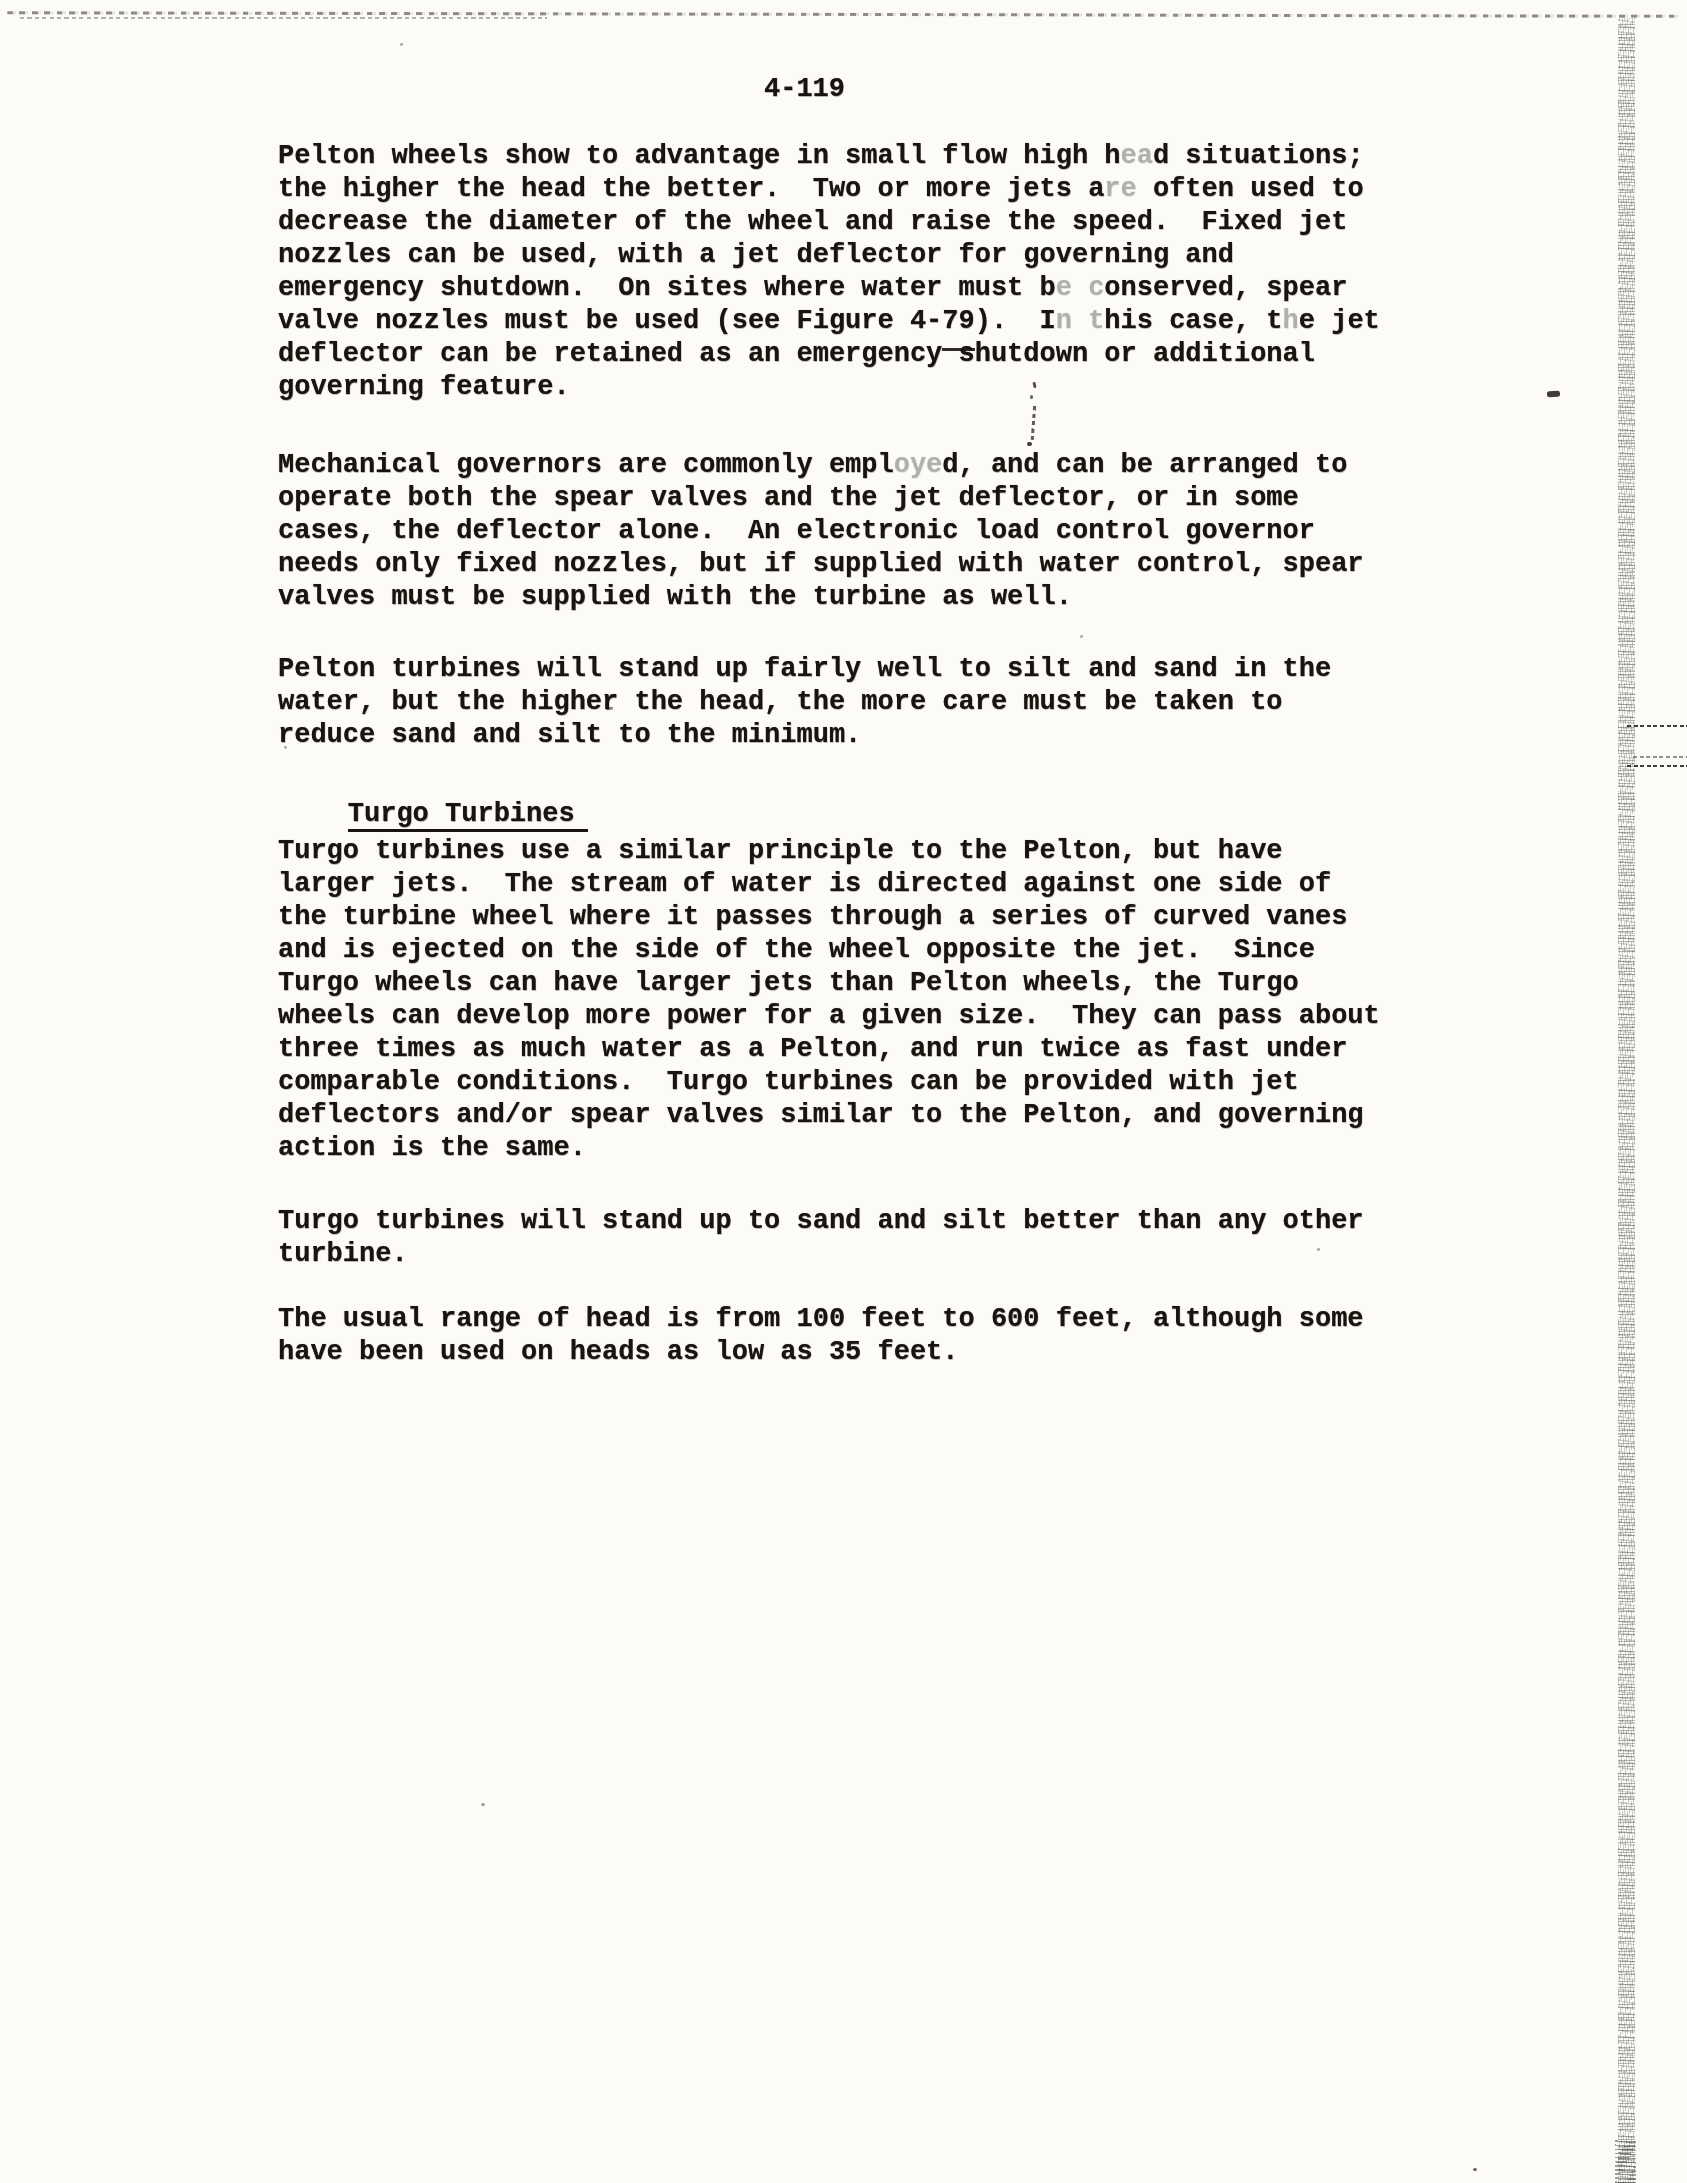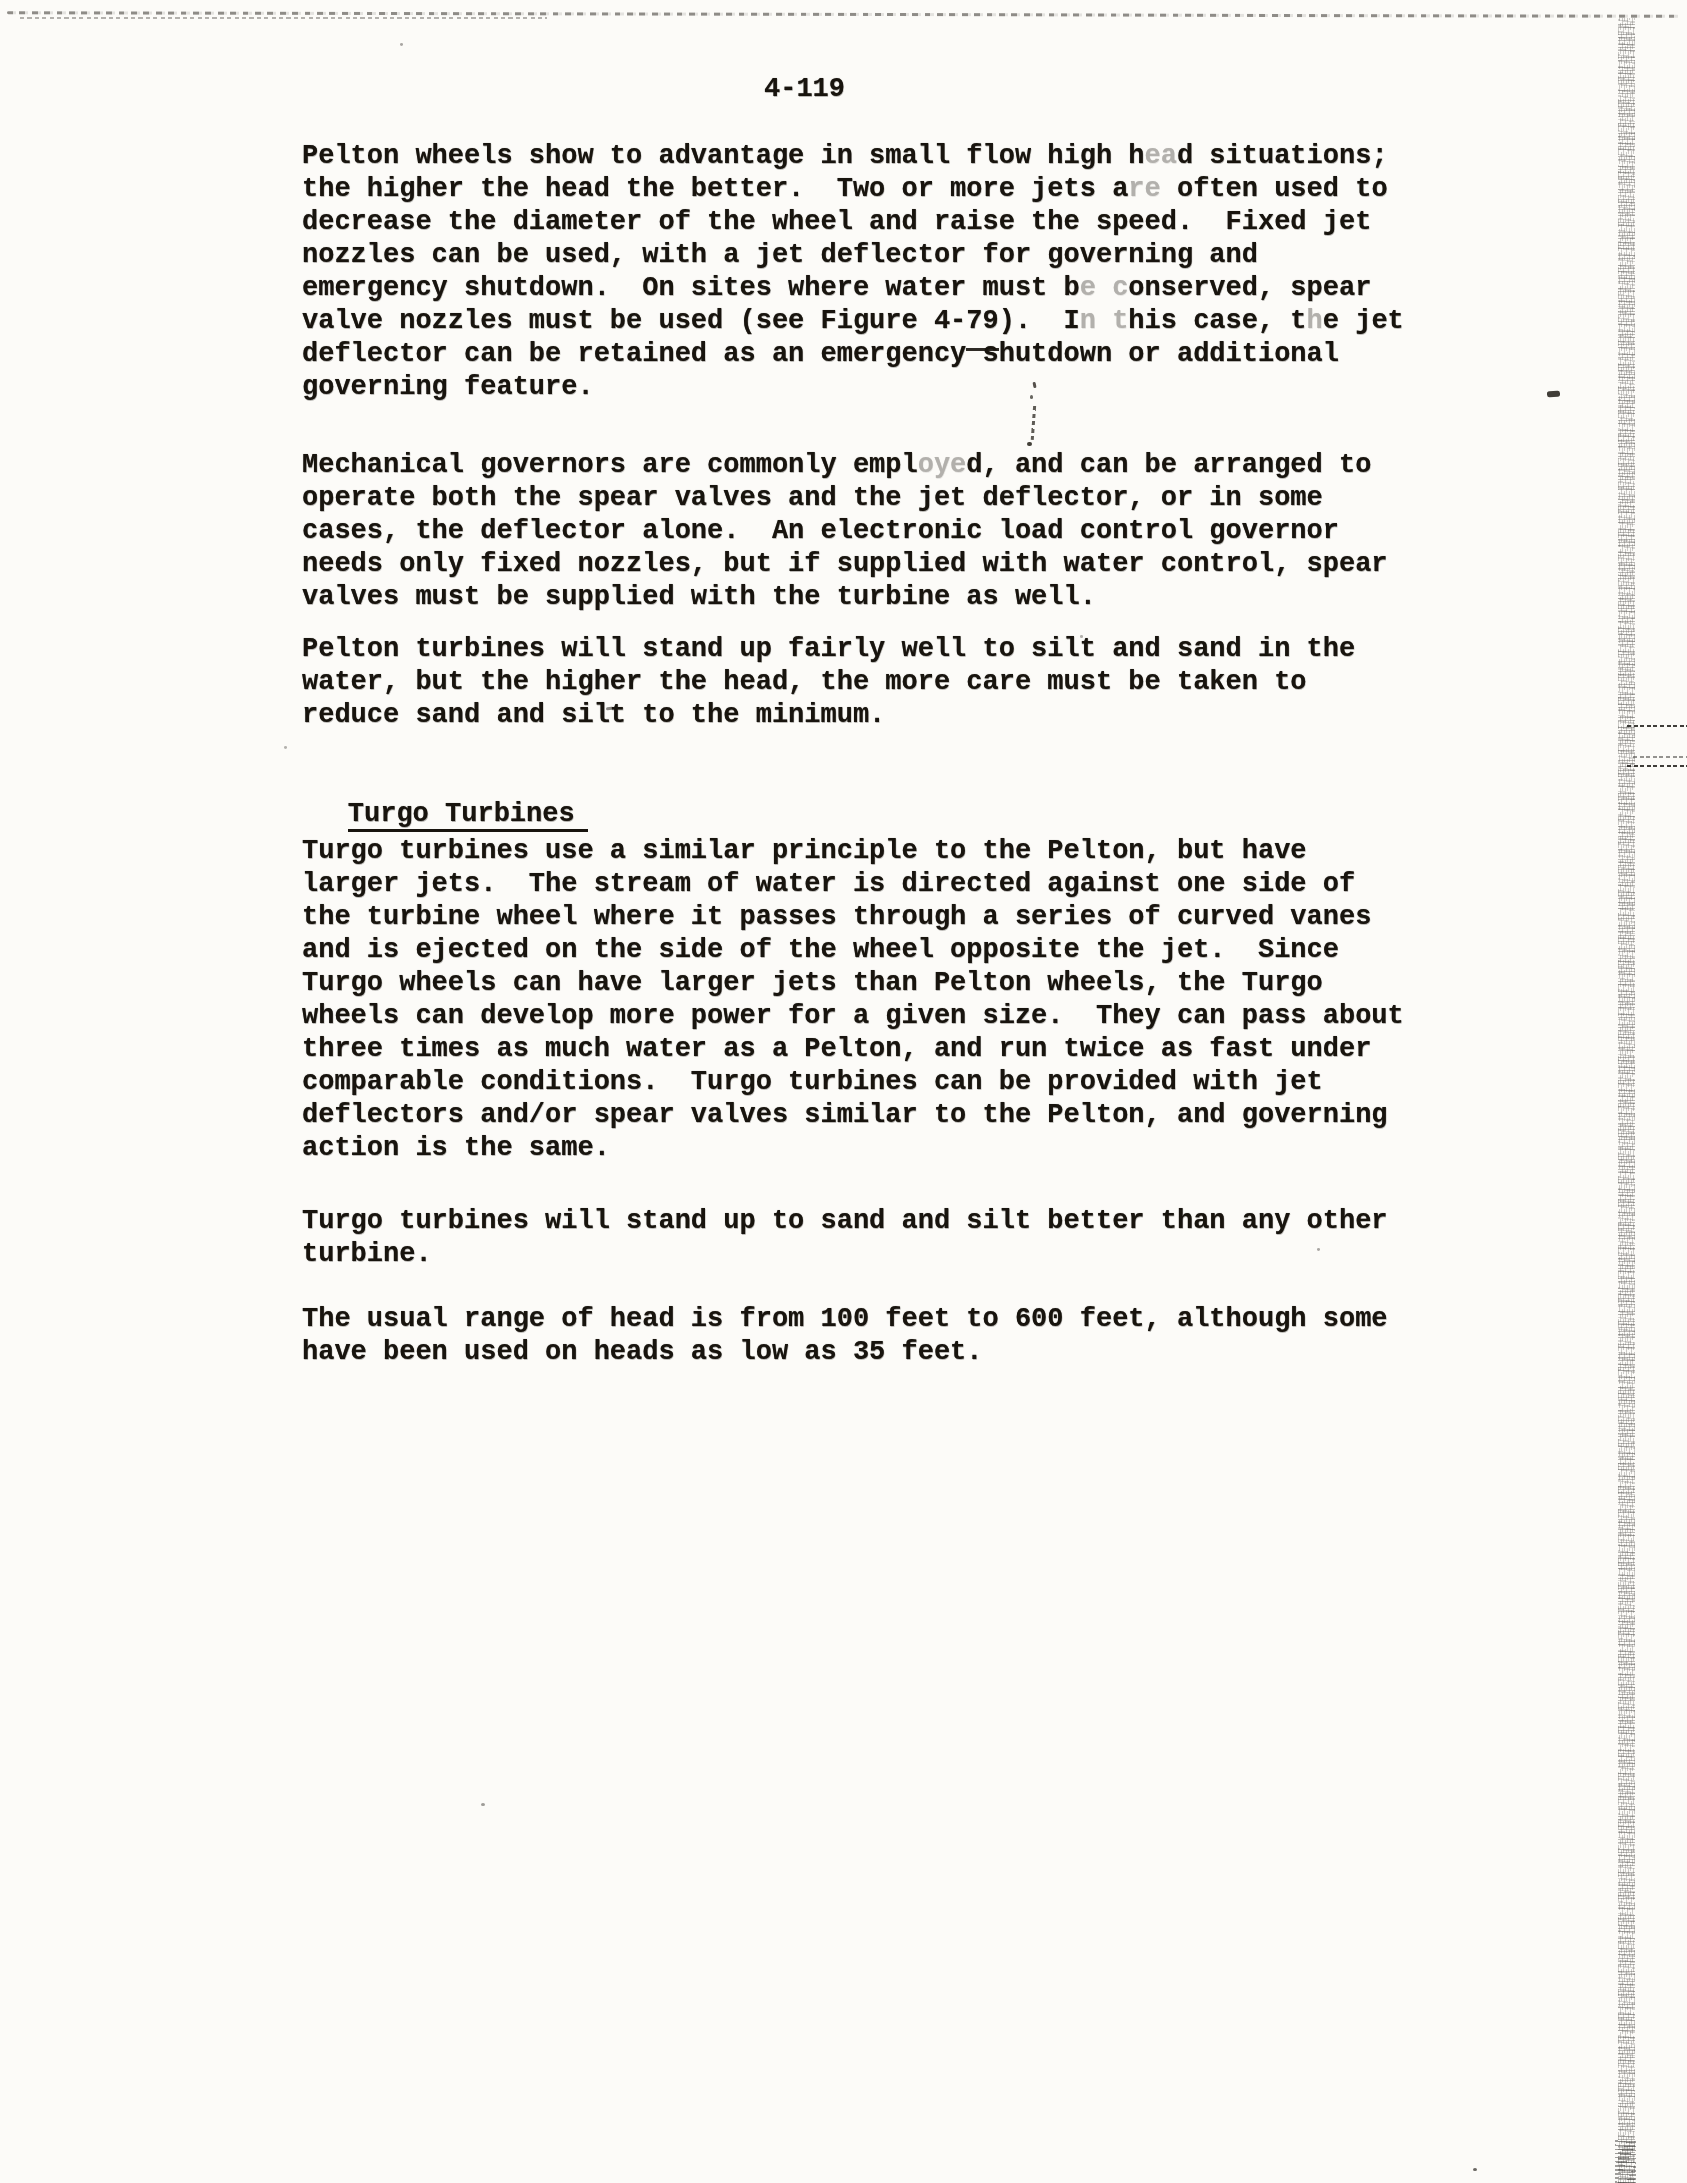--- a/index.html
+++ b/index.html
@@ -16,21 +16,20 @@
     position:absolute; left:764px; top:73px;
     font:700 27px/33px "Liberation Mono","DejaVu Sans Mono",monospace;
     color:var(--ink); white-space:pre;
     text-shadow:0 0 0.8px rgba(24,20,14,.55), 0.5px 0.5px 0 rgba(24,20,14,.25);
   }
   .para {
     position:absolute; left:278px; width:1170px; white-space:pre;
     font:700 27px/33px "Liberation Mono","DejaVu Sans Mono",monospace;
     color:var(--ink);
     text-shadow:0 0 0.8px rgba(24,20,14,.55), 0.5px 0.5px 0 rgba(24,20,14,.25);
-    margin-left:24px;
   }
   .line { height:33px; }
   .faded { opacity:.32; filter:blur(0.7px); }
   .underlined { border-bottom:3.3px solid rgba(24,20,14,.9); padding-bottom:12px; }
   .heading {
     position:absolute; left:283px; top:765px;
     font:700 27px/33px "Liberation Mono","DejaVu Sans Mono",monospace;
     color:var(--ink); white-space:pre;
     text-shadow:0 0 0.8px rgba(24,20,14,.55), 0.6px 0.6px 0 rgba(24,20,14,.3);
   }
@@ -111,21 +110,21 @@
   <div class="speck speck3"></div>
   <div class="speck speck4"></div>
   <div class="speck speck5"></div>
   <div class="speck speck6"></div>
 
   <div class="pagenum">4-119</div>
 
   <div id="doc-body">
       <div class="para" style="top: 140px;"><div class="line"><span>Pelton wheels show to advantage in small flow high h</span><span class="faded">ea</span><span>d situations;</span></div><div class="line"><span>the higher the head the better.  Two or more jets a</span><span class="faded">re</span><span> often used to</span></div><div class="line"><span>decrease the diameter of the wheel and raise the speed.  Fixed jet</span></div><div class="line"><span>nozzles can be used, with a jet deflector for governing and</span></div><div class="line"><span>emergency shutdown.  On sites where water must b</span><span class="faded">e c</span><span>onserved, spear</span></div><div class="line"><span>valve nozzles must be used (see Figure 4-</span><span class="underlined">79</span><span>).  I</span><span class="faded">n t</span><span>his case, t</span><span class="faded">h</span><span>e jet</span></div><div class="line"><span>deflector can be retained as an emergency shutdown or additional</span></div><div class="line"><span>governing feature.</span></div></div>
       <div class="para" style="top: 449px;"><div class="line"><span>Mechanical governors are commonly empl</span><span class="faded">oye</span><span>d, and can be arranged to</span></div><div class="line"><span>operate both the spear valves and the jet deflector, or in some</span></div><div class="line"><span>cases, the deflector alone.  An electronic load control governor</span></div><div class="line"><span>needs only fixed nozzles, but if supplied with water control, spear</span></div><div class="line"><span>valves must be supplied with the turbine as well.</span></div></div>
-      <div class="para" style="top: 633px;"><div class="line"><span>Pelton turbines will stand up fairly well to silt and sand in the</span></div><div class="line"><span>water, but the higher the head, the more care must be taken to</span></div><div class="line"><span>reduce sand and silt to the minimum.</span></div></div>
+      <div class="para" style="top: 653px;"><div class="line"><span>Pelton turbines will stand up fairly well to silt and sand in the</span></div><div class="line"><span>water, but the higher the head, the more care must be taken to</span></div><div class="line"><span>reduce sand and silt to the minimum.</span></div></div>
       <div class="para" style="top: 835px;"><div class="line"><span>Turgo turbines use a similar principle to the Pelton, but have</span></div><div class="line"><span>larger jets.  The stream of water is directed against one side of</span></div><div class="line"><span>the turbine wheel where it passes through a series of curved vanes</span></div><div class="line"><span>and is ejected on the side of the wheel opposite the jet.  Since</span></div><div class="line"><span>Turgo wheels can have larger jets than Pelton wheels, the Turgo</span></div><div class="line"><span>wheels can develop more power for a given size.  They can pass about</span></div><div class="line"><span>three times as much water as a Pelton, and run twice as fast under</span></div><div class="line"><span>comparable conditions.  Turgo turbines can be provided with jet</span></div><div class="line"><span>deflectors and/or spear valves similar to the Pelton, and governing</span></div><div class="line"><span>action is the same.</span></div></div>
       <div class="para" style="top: 1205px;"><div class="line"><span>Turgo turbines will stand up to sand and silt better than any other</span></div><div class="line"><span>turbine.</span></div></div>
       <div class="para" style="top: 1303px;"><div class="line"><span>The usual range of head is from 100 feet to 600 feet, although some</span></div><div class="line"><span>have been used on heads as low as 35 feet.</span></div></div>
     </div>
 
   <div class="heading">
     <span class="hrule">Turgo Turbines</span>
   </div>
 
 </div>

